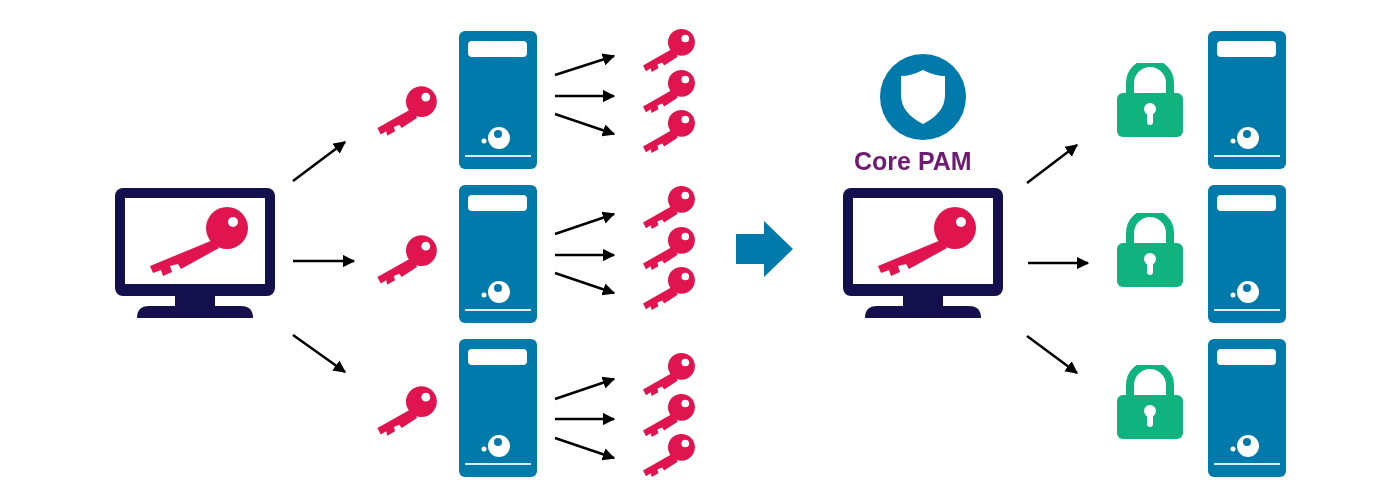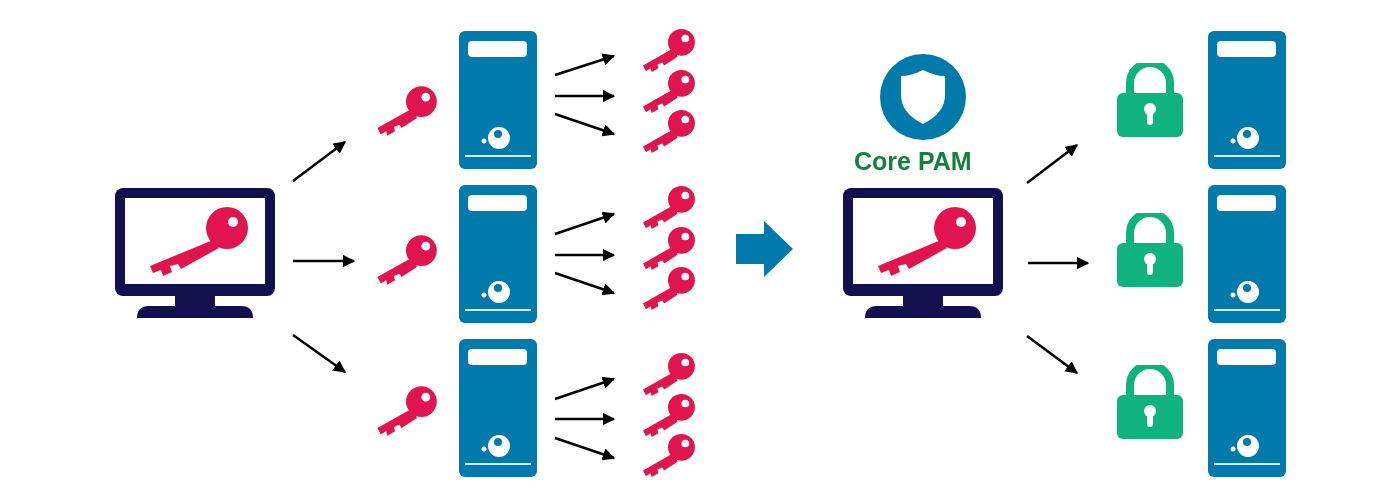--- a/index.html
+++ b/index.html
@@ -1,18 +1,18 @@
 <!DOCTYPE html>
 <html><head>
 <meta charset="utf-8">
 <style>
   html, body { margin:0; padding:0; background:#ffffff; }
   body { width:1400px; height:500px; overflow:hidden; position:relative; font-family:"Liberation Sans", sans-serif; }
   svg#diagram { position:absolute; left:0; top:0; }
-  .label { position:absolute; font-family:"Liberation Sans", sans-serif; font-weight:bold; font-size:25px; color:#15803d; white-space:nowrap; }
+  .label { position:absolute; font-family:"Liberation Sans", sans-serif; font-weight:bold; font-size:25px; color:#701a75; white-space:nowrap; }
 </style>
 </head>
 <body>
 
 <svg id="diagram" width="1400" height="500" viewBox="0 0 1400 500">
   <defs>
     <marker id="ah" viewBox="0 0 10 10" refX="9" refY="5" markerWidth="5" markerHeight="5" orient="auto">
       <path d="M0,0 L10,5 L0,10 z" fill="#000"></path>
     </marker>
 

